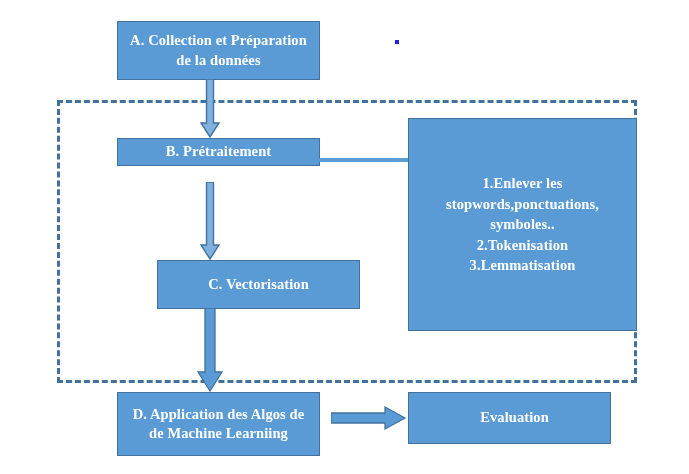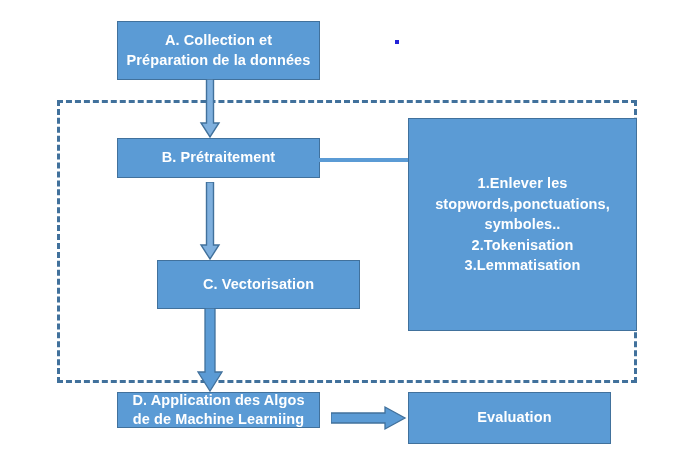--- a/index.html
+++ b/index.html
@@ -32,38 +32,39 @@
     justify-content: center;
     text-align: center;
     line-height: 1.32;
     letter-spacing: 0.1px;
   }
   .box .inner {
     width: 100%;
     padding: 0 6px;
     box-sizing: border-box;
     white-space: pre-line;
+    font-family: Liberation Serif, serif;
   }
 
   
   #box-a {
     left: 117px; top: 21px; width: 203px; height: 59px;
     font-size: 14.5px;
   }
   #box-b {
-    left: 117px; top: 138px; width: 203px; height: 40px;
+    left: 117px; top: 138px; width: 203px; height: 28px;
     font-size: 14.5px;
   }
   #box-c {
     left: 117px; top: 260px; width: 203px; height: 49px;
     font-size: 14.5px;
     margin-left: 40px;
   }
   #box-d {
-    left: 117px; top: 392px; width: 203px; height: 36px;
+    left: 117px; top: 392px; width: 203px; height: 64px;
     font-size: 14.5px;
   }
   #box-steps {
     left: 408px; top: 118px; width: 229px; height: 213px;
     font-size: 14.5px;
   }
   #box-steps .inner { line-height: 1.42; }
   #box-eval {
     left: 408px; top: 392px; width: 203px; height: 52px;
     font-size: 14.5px;

